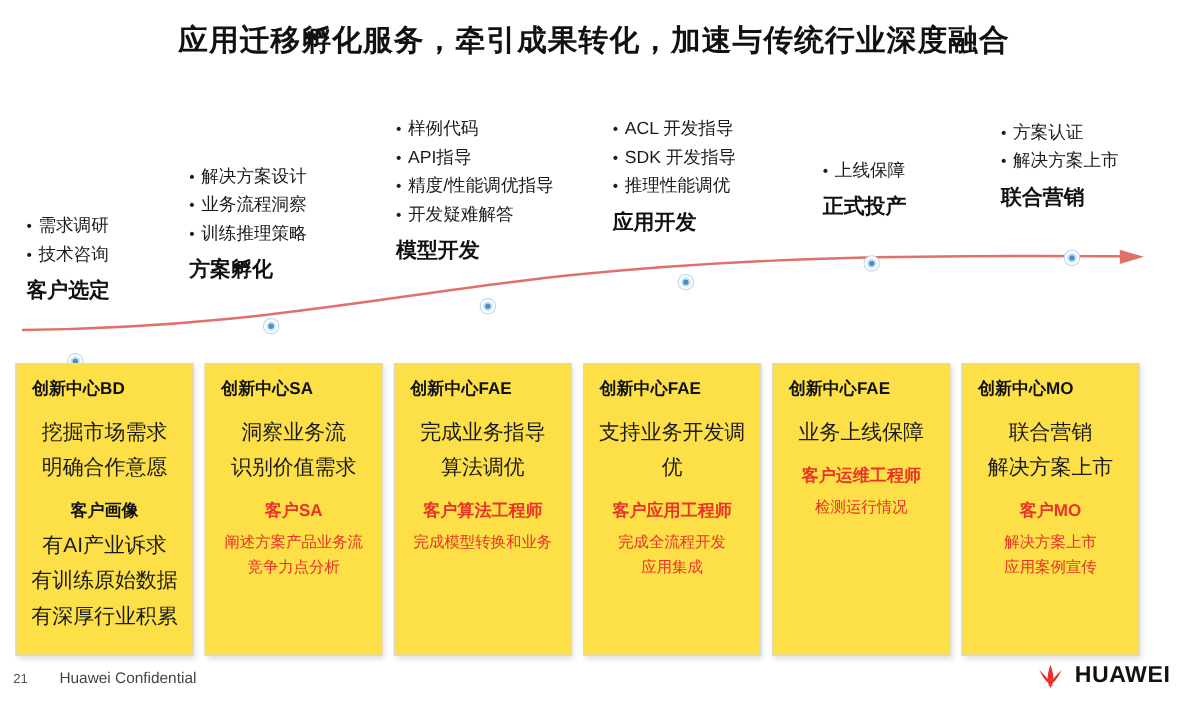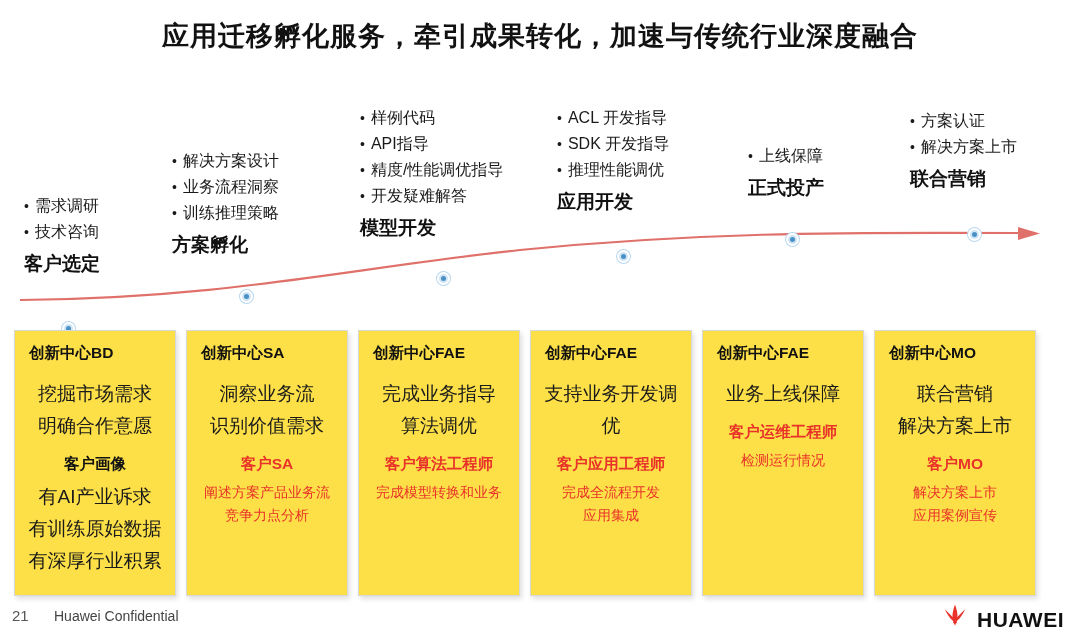--- a/index.html
+++ b/index.html
@@ -112,34 +112,34 @@
   .card-sub.red { color: #e8322a; }
   .card-red-lines {
     font-size: 14px;
     color: #e8322a;
     line-height: 1.68;
   }
   
   .footer-page {
     position: absolute;
     left: 12px; bottom: 16px;
-    font-size: 15px;
+    font-size: 12px;
     color: #555555;
   }
   .footer-conf {
     position: absolute;
     left: 54px; bottom: 16px;
     font-size: 14px;
     color: #444444;
   }
   .logo {
     position: absolute;
     right: 16px; bottom: 8px;
     display: flex;
-    align-items: flex-end;
+    align-items: flex-start;
     gap: 7px;
   }
   .logo-text {
     font-size: 21px;
     font-weight: bold;
     color: #111111;
     letter-spacing: 0.5px;
   }
 </style>
 </head>

